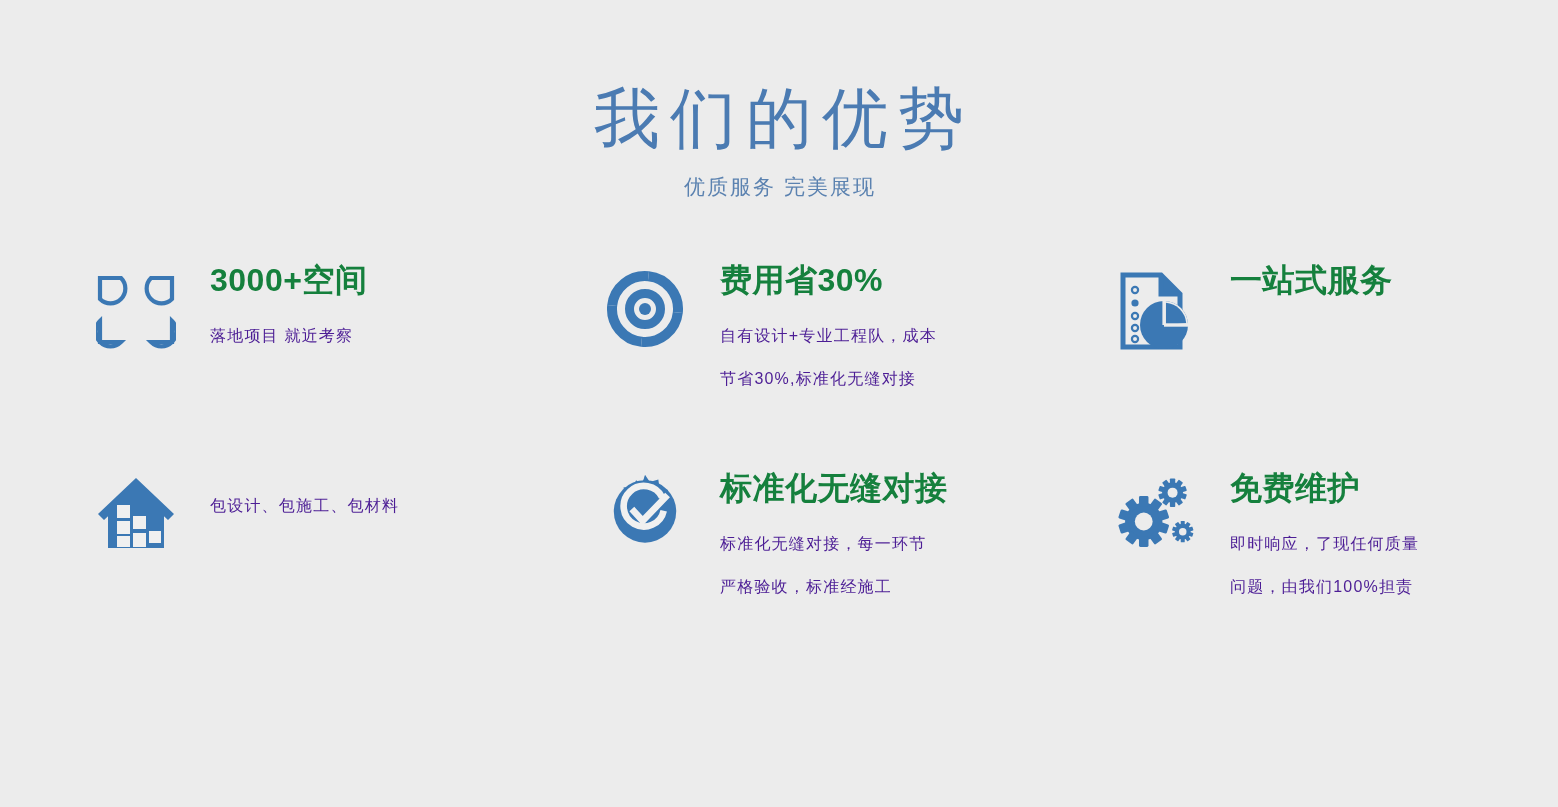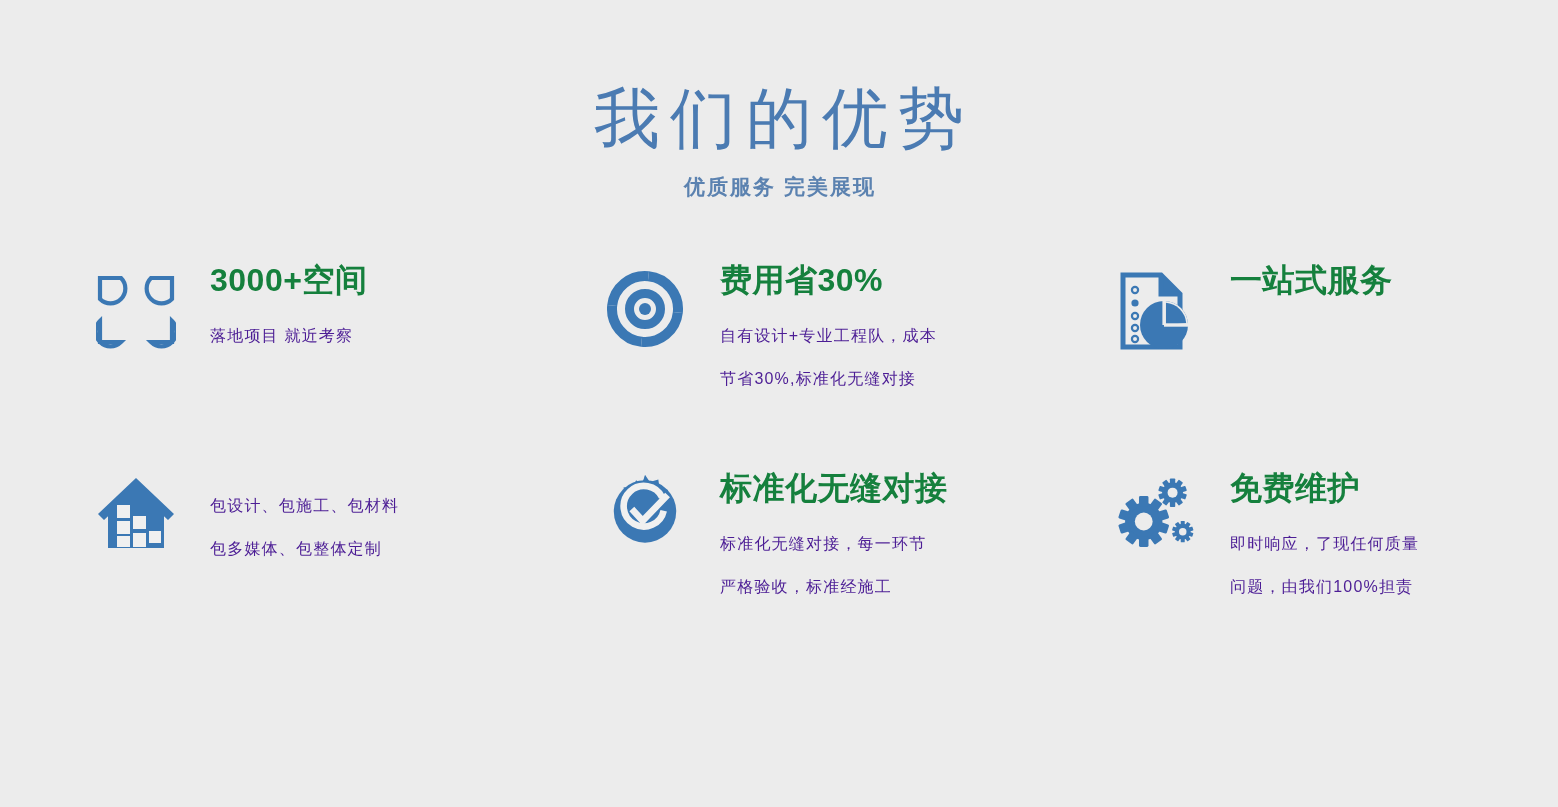--- a/index.html
+++ b/index.html
@@ -34,21 +34,21 @@
     font-weight: 400;
     line-height: 1.05;
     color: #4b7bb2;
     letter-spacing: 10px;
     text-indent: 10px;
   }
 
   .header-subtitle {
     margin-top: 20px;
     font-size: 21px;
-    font-weight: 700;
+    font-weight: 400;
     color: #5b82b0;
     letter-spacing: 2px;
     text-indent: 2px;
   }
 
   
   .grid {
     position: absolute;
     top: 262px;
     left: 0;
@@ -206,21 +206,20 @@
           <rect x="21" y="47" width="13" height="13" fill="#f0f0f0"></rect>
           <rect x="37" y="42" width="13" height="13" fill="#f0f0f0"></rect>
           <rect x="21" y="62" width="13" height="11" fill="#f0f0f0"></rect>
           <rect x="37" y="59" width="13" height="14" fill="#f0f0f0"></rect>
           <rect x="53" y="57" width="12" height="12" fill="#f0f0f0"></rect>
         </svg>
       </div>
       <div class="feature-body">
         <div class="feature-desc">
           <div class="line">包设计、包施工、包材料</div>
-          <div class="line">包多媒体、包整体定制</div>
         </div>
       </div>
     </div>
 
     <div class="feature row2">
       <div class="feature-icon">
         <svg width="78" height="78" viewBox="0 0 100 100" aria-hidden="true">
 
           <g fill="#3b78b4">
             <polygon points="50,2 54.3,13.2 45.7,13.2"></polygon>

